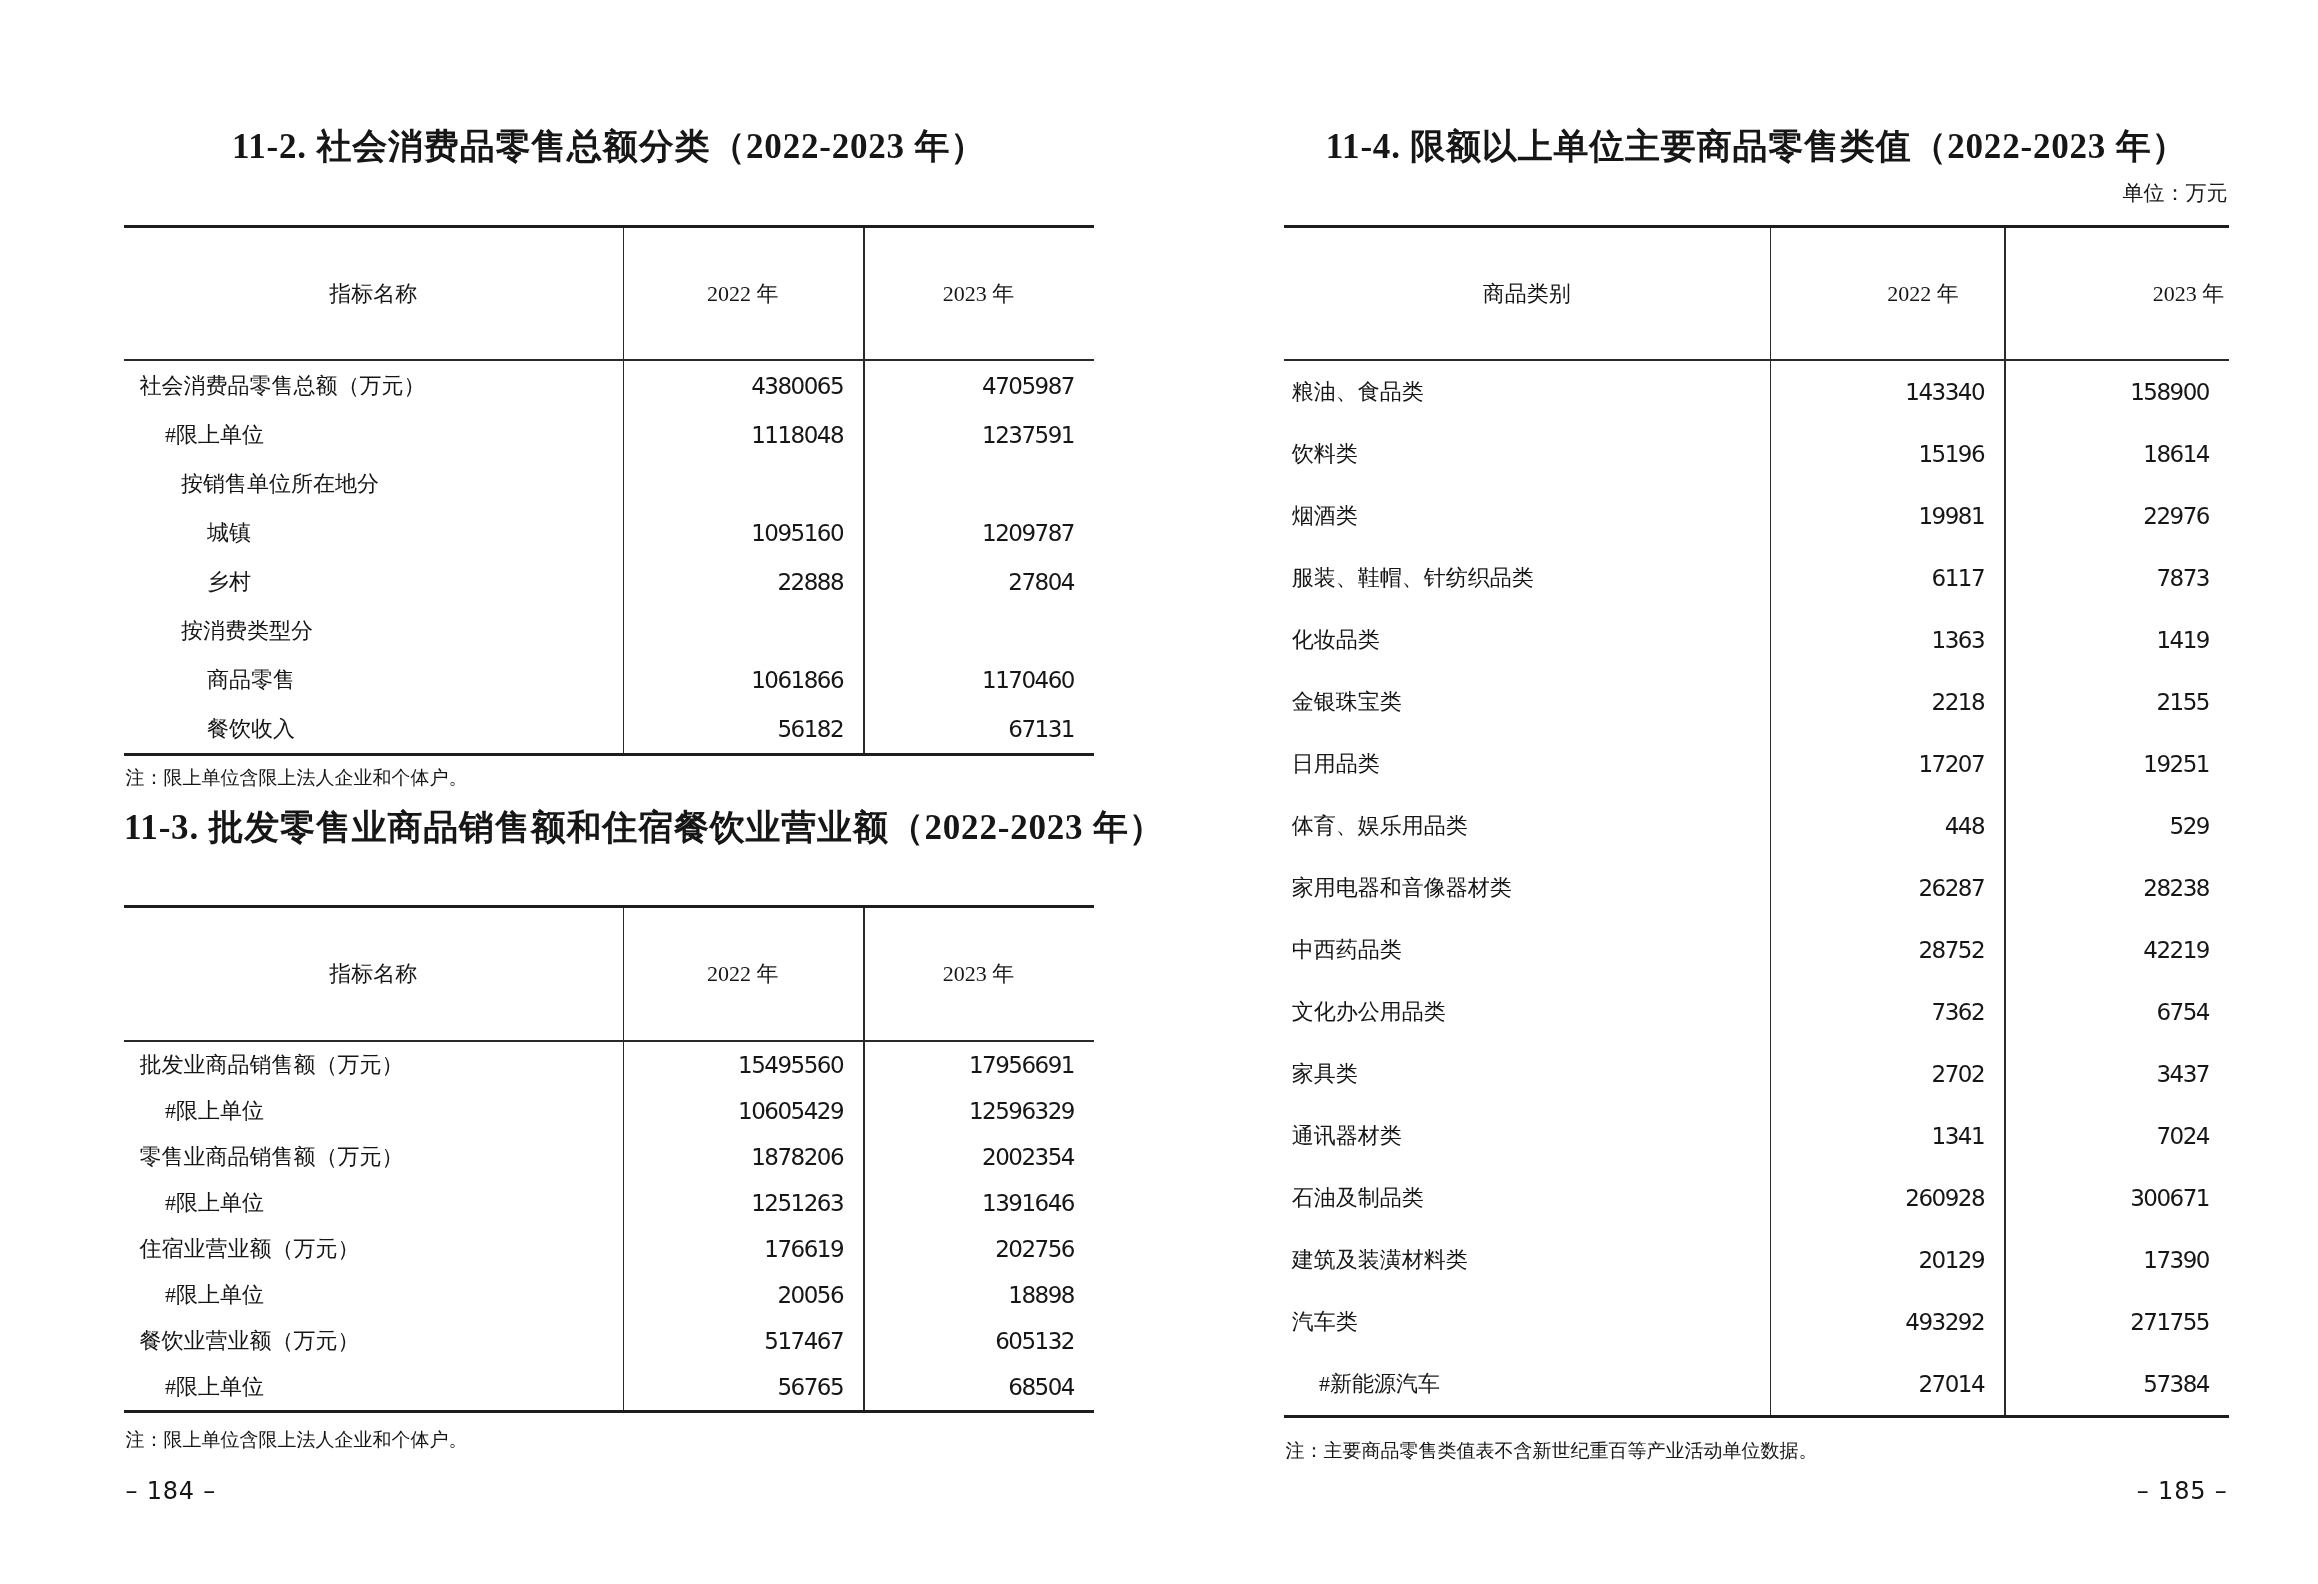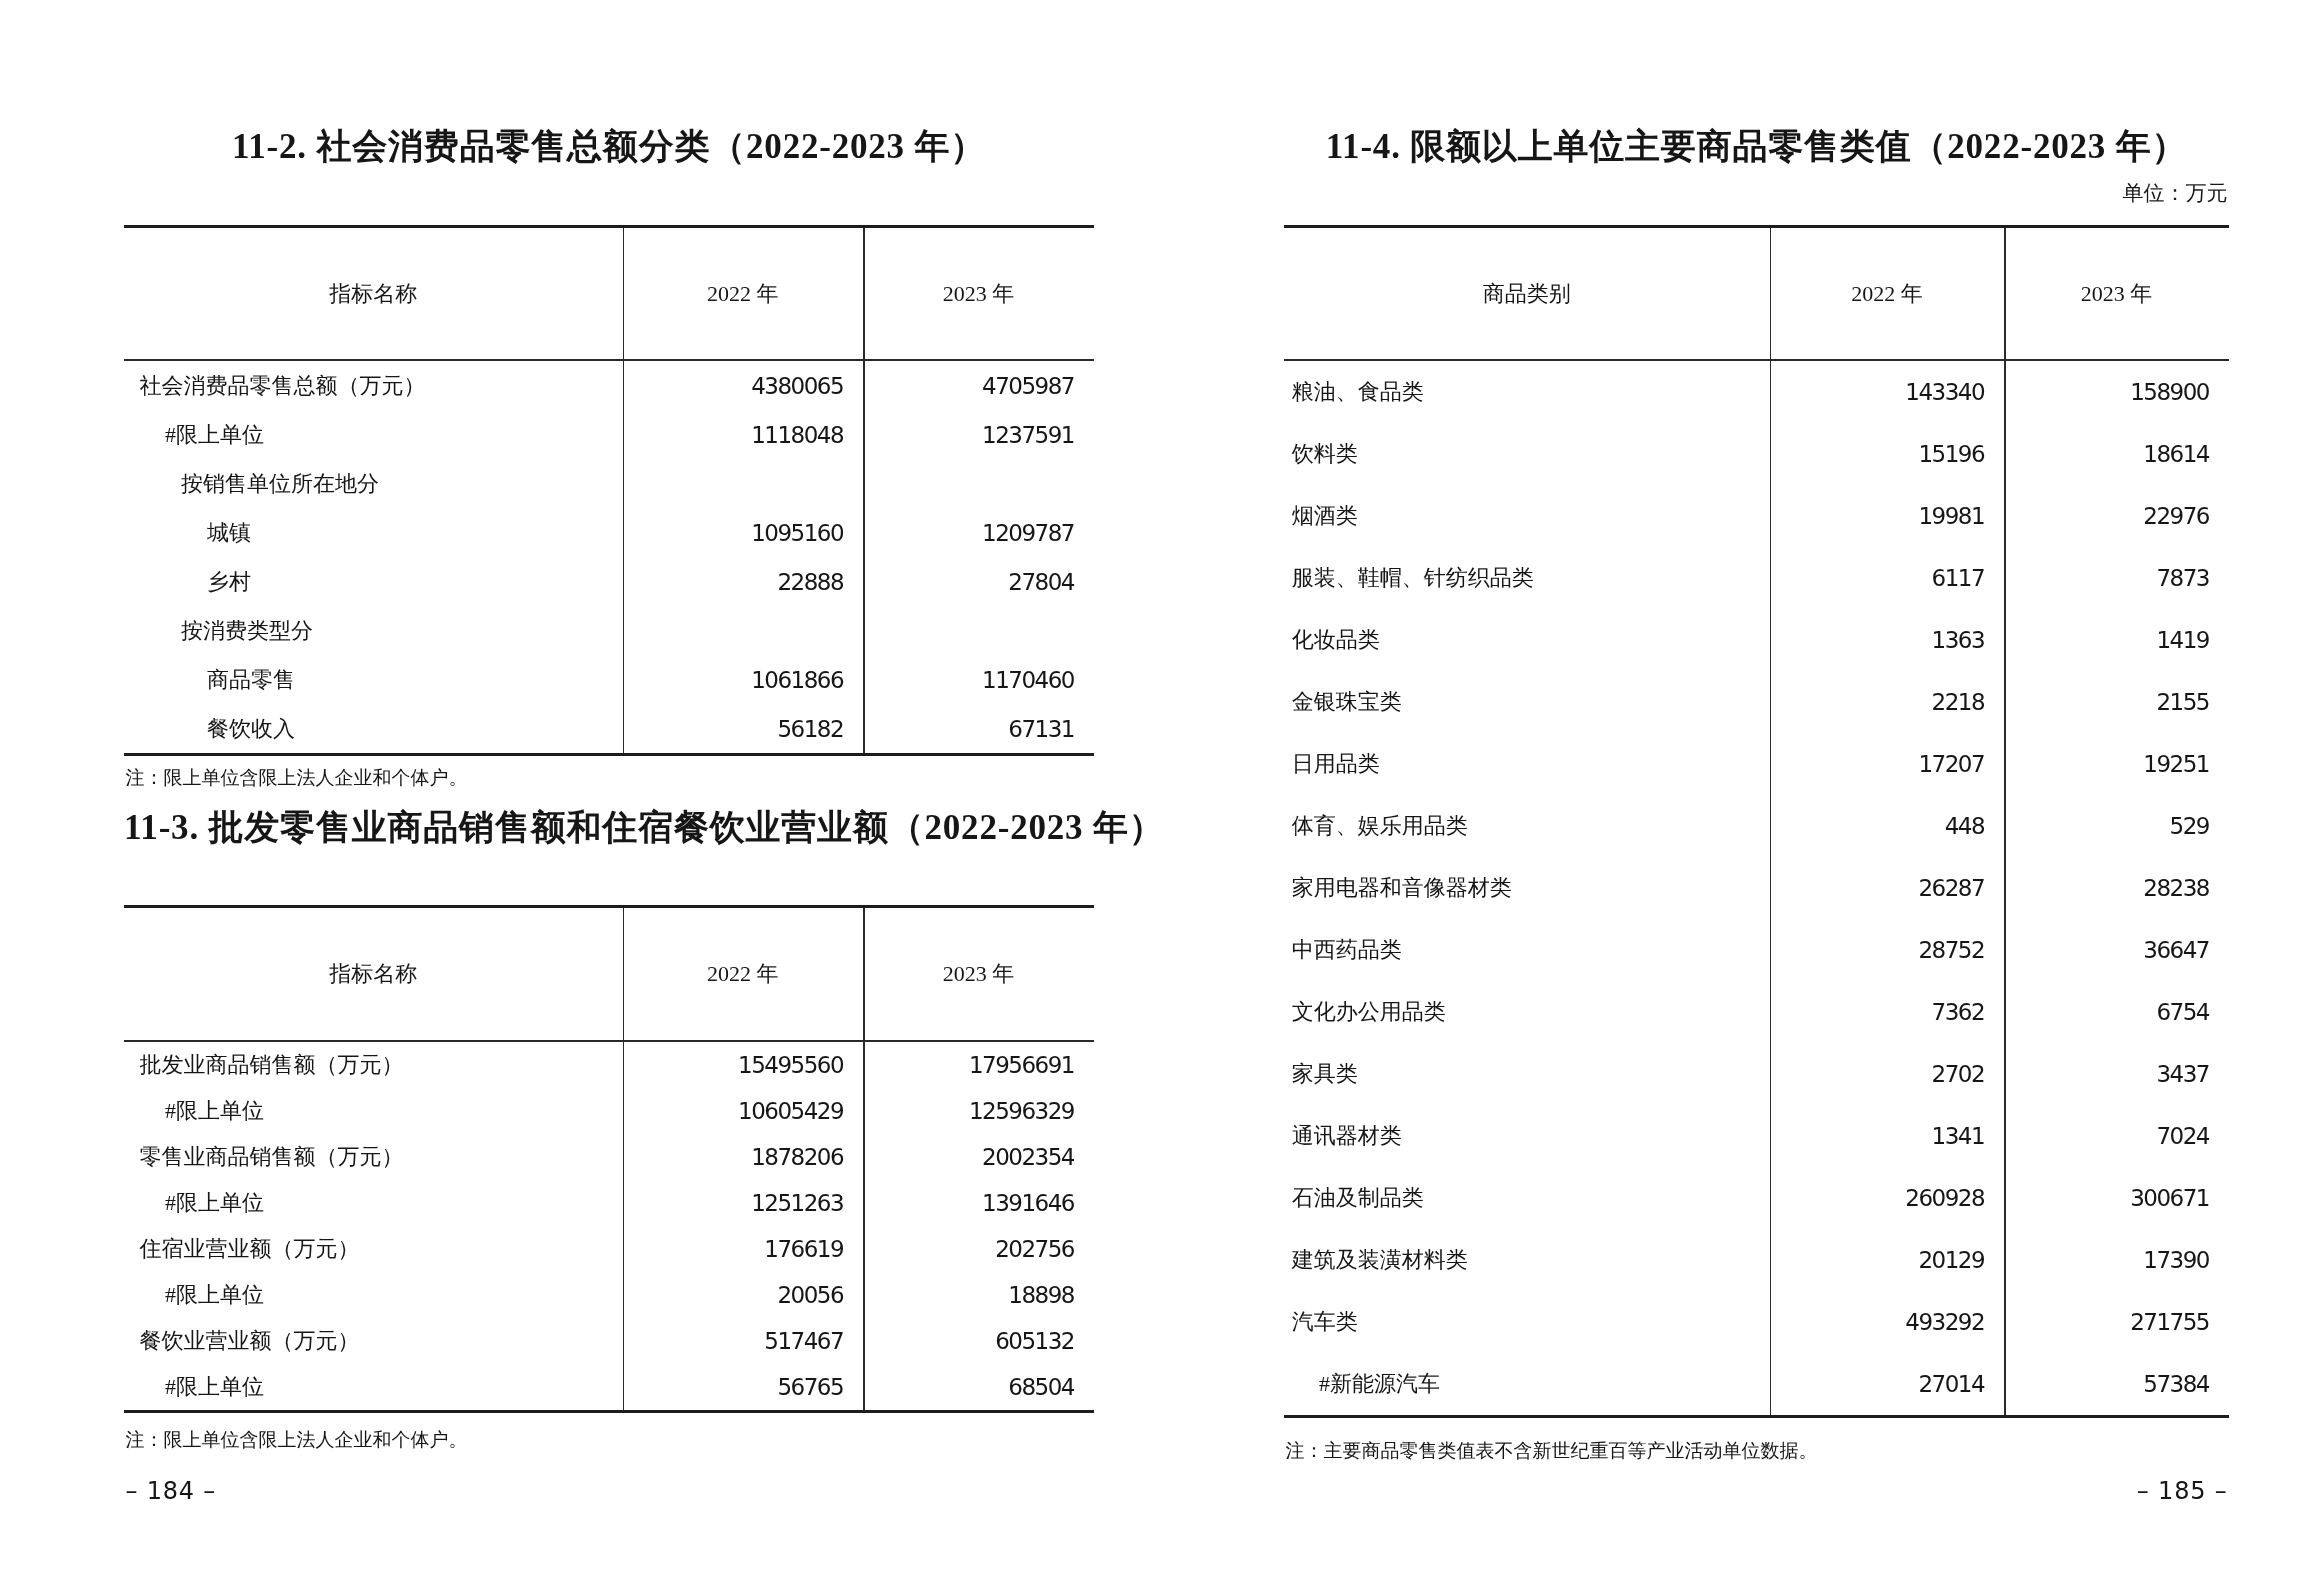--- a/index.html
+++ b/index.html
@@ -44,21 +44,21 @@
   #t2{top:225px;}   #t2 .thead{height:131px;}
   #t2-note{top:765px;}
   #t3-title{top:801px;}
   #t3{top:905px;}  #t3 .thead{height:132px;}
   #t3-note{top:1427px;}
   #pn-184{left:1.5px;top:1477px;}
 
   
   #t4-title{top:120px;}
   #t4-unit{top:178px;}
-  #t4{top:225px;}   #t4 .thead{height:131px;}
+  #t4{top:225px;}   #t4 .thead{height:131px;gap:36px;}
   #t4-note{top:1438px;}
   #pn-185{right:1.5px;top:1477px;}
 </style>
 </head>
 <body>
 
 <div id="page-left" class="page">
 
   <div id="t2-title" class="tbl-title">11-2. 社会消费品零售总额分类（2022-2023 年）</div>
 
@@ -231,21 +231,21 @@
           <div class="cell num">529</div>
         </div>
         <div class="trow">
           <div class="cell label ind-0">家用电器和音像器材类</div>
           <div class="cell num">26287</div>
           <div class="cell num">28238</div>
         </div>
         <div class="trow">
           <div class="cell label ind-0">中西药品类</div>
           <div class="cell num">28752</div>
-          <div class="cell num">36647</div>
+          <div class="cell num">42219</div>
         </div>
         <div class="trow">
           <div class="cell label ind-0">文化办公用品类</div>
           <div class="cell num">7362</div>
           <div class="cell num">6754</div>
         </div>
         <div class="trow">
           <div class="cell label ind-0">家具类</div>
           <div class="cell num">2702</div>
           <div class="cell num">3437</div>

